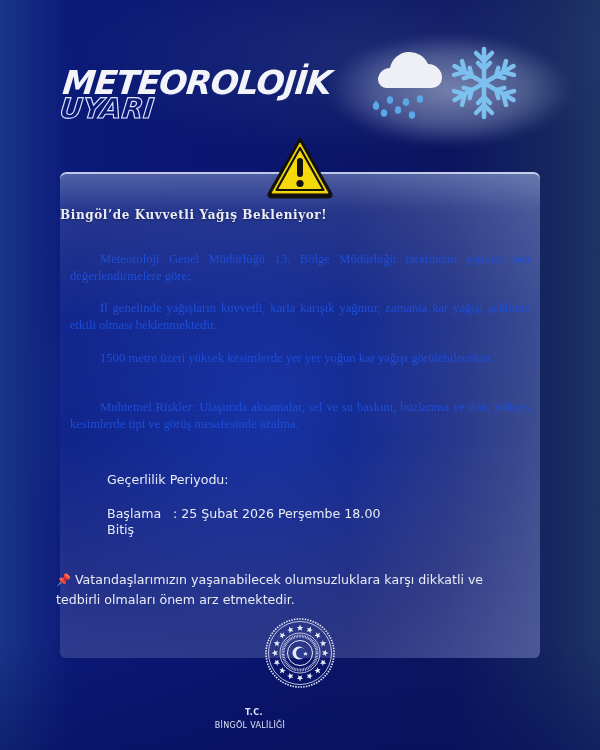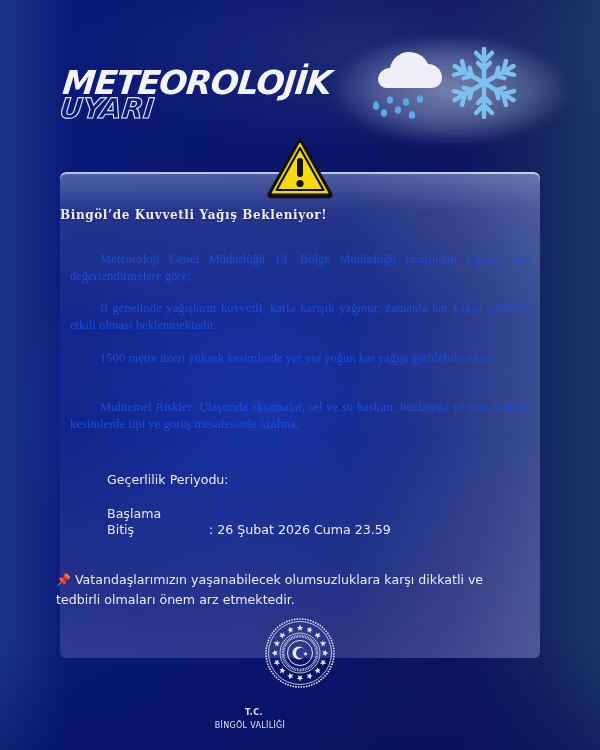--- a/index.html
+++ b/index.html
@@ -147,24 +147,24 @@
 <div class="headline">Bingöl’de Kuvvetli Yağış Bekleniyor!</div>
 
 <div class="body-text indent p1">Meteoroloji Genel Müdürlüğü 13. Bölge Müdürlüğü tarafından yapılan son değerlendirmelere göre;</div>
 <div class="body-text indent p2">İl genelinde yağışların kuvvetli, karla karışık yağmur, zamanla kar yağışı şeklinde etkili olması beklenmektedir.</div>
 <div class="body-text indent p3">1500 metre üzeri yüksek kesimlerde yer yer yoğun kar yağışı görülebilecektir.</div>
 <div class="body-text indent p4">Muhtemel Riskler: Ulaşımda aksamalar, sel ve su baskını, buzlanma ve don, yüksek kesimlerde tipi ve görüş mesafesinde azalma.</div>
 
 <div class="validity-label">Geçerlilik Periyodu:</div>
 <div class="validity-row row-start">
   <span class="k">Başlama</span>
+  <span>: 25 Şubat 2026 Perşembe 18.00</span>
 </div>
 <div class="validity-row row-end">
   <span class="k">Bitiş</span>
-  <span>: 26 Şubat 2026 Cuma 23.59</span>
 </div>
 
 <div class="notice">
   <span class="pin">📌</span>
   <span>Vatandaşlarımızın yaşanabilecek olumsuzluklara karşı dikkatli ve tedbirli olmaları önem arz etmektedir.</span>
 </div>
 
 <svg class="seal" viewBox="-36 -36 72 72">
   <circle r="34" fill="none" stroke="#e6ebf8" stroke-width="1.6" stroke-dasharray="1.5 1.2"></circle>
   <circle r="31.5" fill="none" stroke="#e6ebf8" stroke-width="0.8"></circle>

